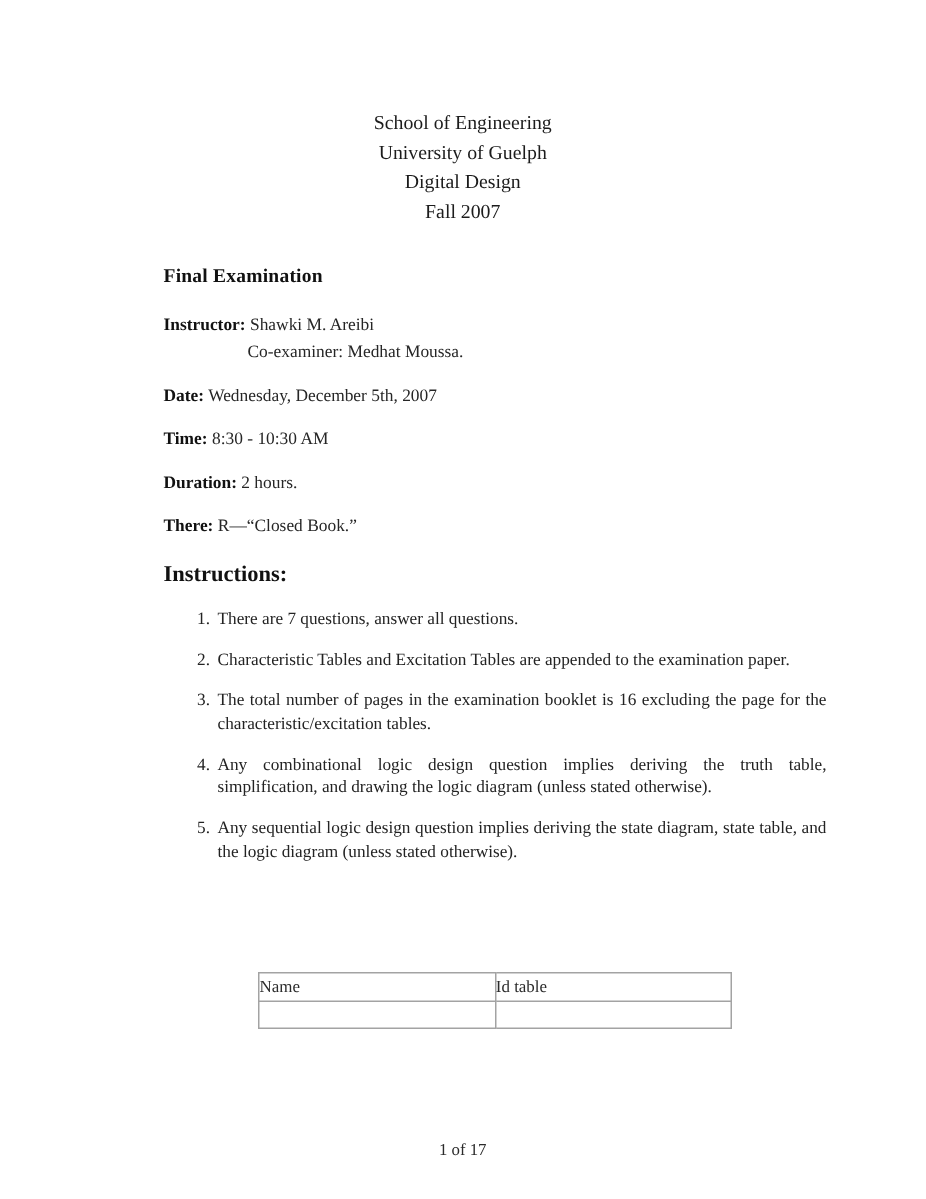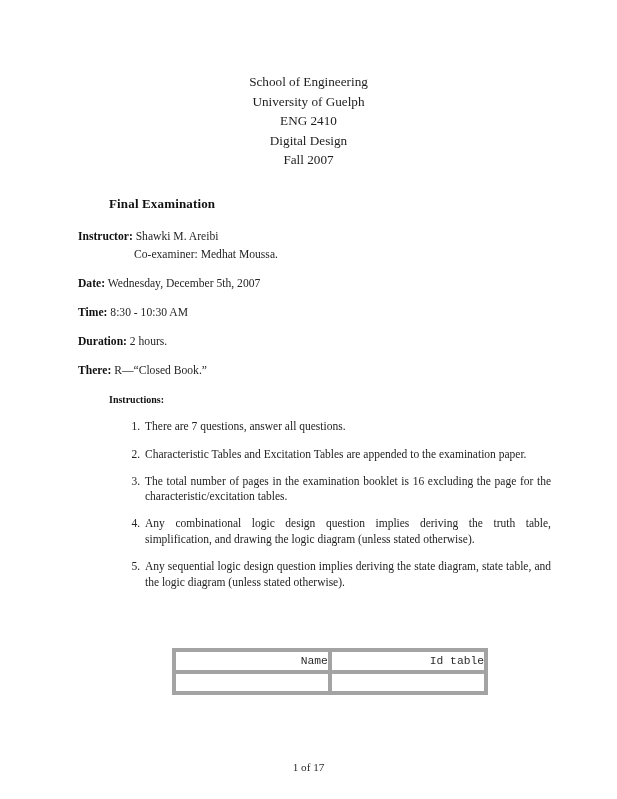--- a/index.html
+++ b/index.html
@@ -43,21 +43,21 @@
     padding-left: 109px;
     font-size: 13px;
     font-weight: bold;
     letter-spacing: 0.15px;
     color: #111111;
   }
 
   
   .meta-block {
     margin-top: 17px;
-    padding-left: 78px;
+    padding-left: 109px;
     font-size: 11.6px;
     color: #1c1c1c;
   }
   .meta-row {
     margin-bottom: 13.5px;
     line-height: 15.5px;
   }
   .meta-row:last-child { margin-bottom: 0; }
   .meta-label {
     font-weight: bold;
@@ -70,21 +70,21 @@
     display: block;
     padding-left: 56px;
     margin-top: 2.5px;
     color: #262626;
   }
 
   
   .instructions-heading {
     margin-top: 16px;
     padding-left: 109px;
-    font-size: 10px;
+    font-size: 15px;
     font-weight: bold;
     color: #111111;
   }
 
   
   ol.instructions {
     margin: 14px 0 0 0;
     padding: 0 66px 0 145px;
     list-style: none;
     font-size: 11.5px;
@@ -114,28 +114,27 @@
     position: absolute;
     left: 172px;
     top: 648px;
   }
   table.sig-table {
     border-collapse: collapse;
     width: 316px;
     border: 1px solid #565656;
   }
   table.sig-table td {
-    border: 4px solid #a3a3a3;
+    border: 1px solid #a3a3a3;
     height: 18px;
     font-size: 11.3px;
     color: #2b2b2b;
-    text-align: right;
+    text-align: left;
     vertical-align: middle;
     padding: 0;
-    font-family: Liberation Mono, monospace;
   }
   table.sig-table td.col-name  { width: 158px; }
   table.sig-table td.col-id    { width: 158px; }
   table.sig-table tr.empty-row td { height: 17px; }
 
   
   .page-footer {
     position: absolute;
     left: 0;
     right: 0;
@@ -146,21 +145,20 @@
   }
 </style>
 </head>
 <body>
 
 <div class="page">
 
   <div class="doc-header">
     <span class="hline">School of Engineering</span>
     <span class="hline">University of Guelph</span>
-    <span class="hline">ENG 2410</span>
     <span class="hline">Digital Design</span>
     <span class="hline">Fall 2007</span>
   </div>
 
   <h1 class="doc-title">Final Examination</h1>
 
   <div class="meta-block">
 
     <div class="meta-row">
       <span class="meta-label">Instructor:</span>

